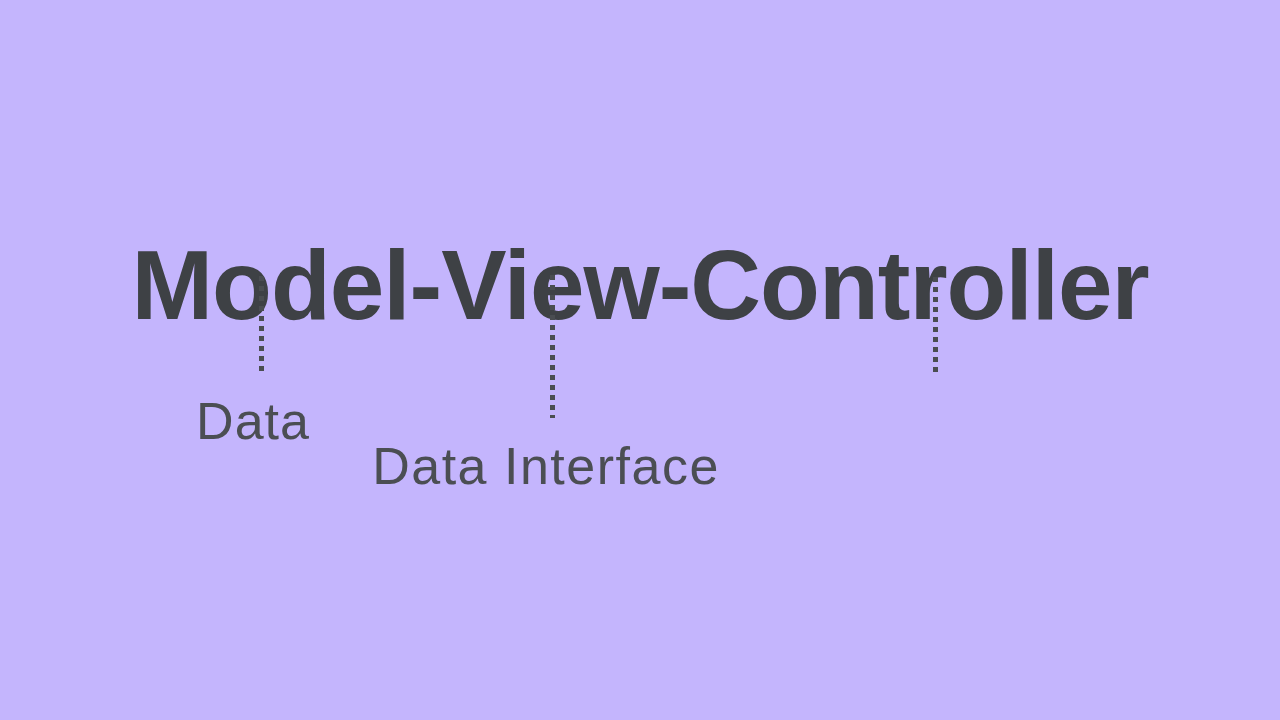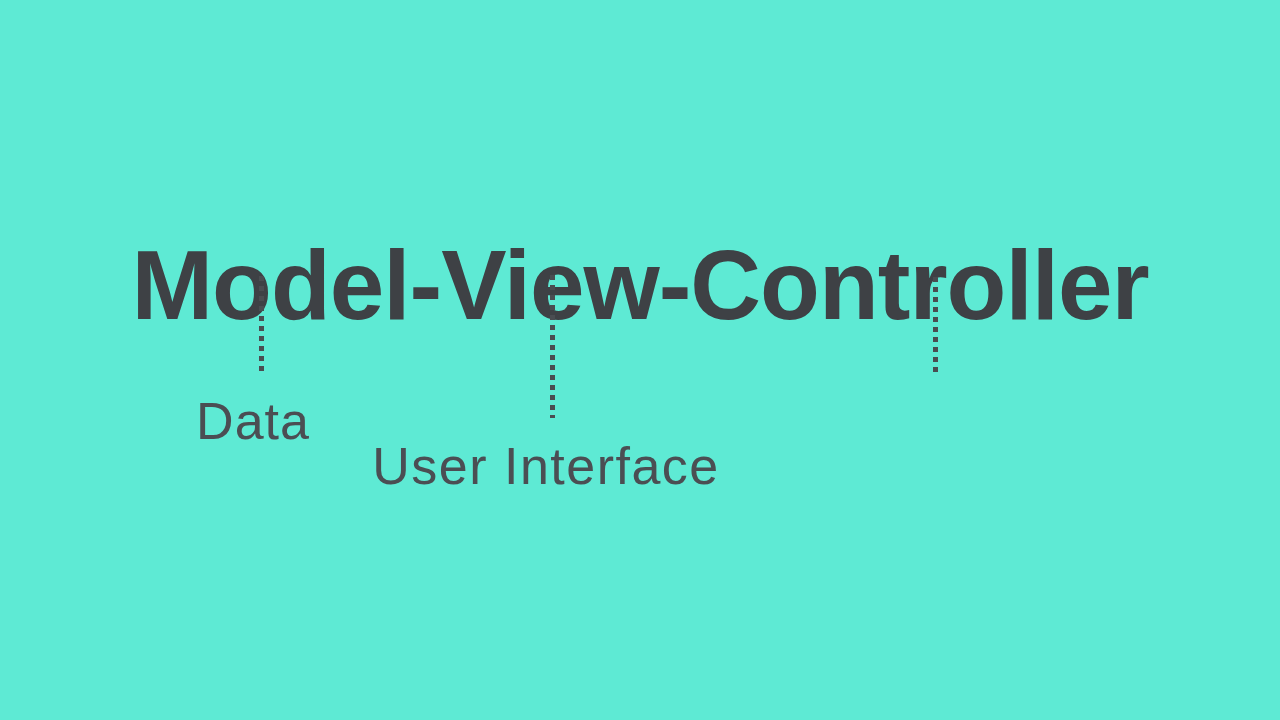--- a/index.html
+++ b/index.html
@@ -10,21 +10,21 @@
     width: 1280px;
     height: 720px;
     background: #fefefe;
     overflow: hidden;
     font-family: "Liberation Sans", sans-serif;
   }
   .slide {
     position: relative;
     width: 1280px;
     height: 720px;
-    background: #5eead4;
+    background: #c4b5fd;
   }
   .diagram-title {
     position: absolute;
     left: 0;
     right: 0;
     top: 170px;
     text-align: center;
     font-family: "Liberation Sans", sans-serif;
     font-weight: bold;
     font-size: 98px;
@@ -67,16 +67,16 @@
   <h1 class="diagram-title">Model-View-Controller</h1>
 
   <div class="connector connector-model"></div>
 
   <div class="connector connector-view"></div>
 
   <div class="connector connector-controller"></div>
 
   <div class="annotation-label label-model">Data</div>
 
-  <div class="annotation-label label-view">User Interface</div>
+  <div class="annotation-label label-view">Data Interface</div>
 
 
 </div>
 
 </body></html>

